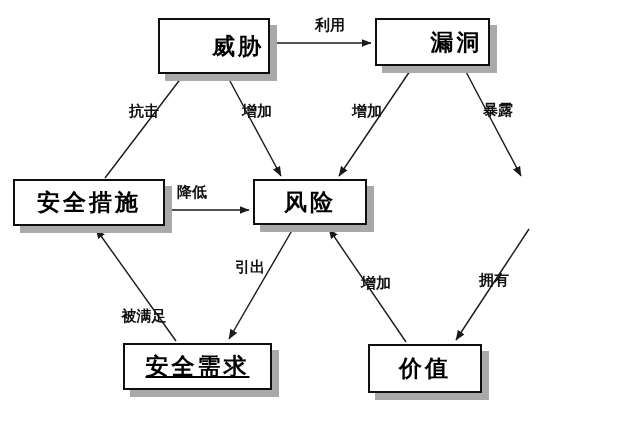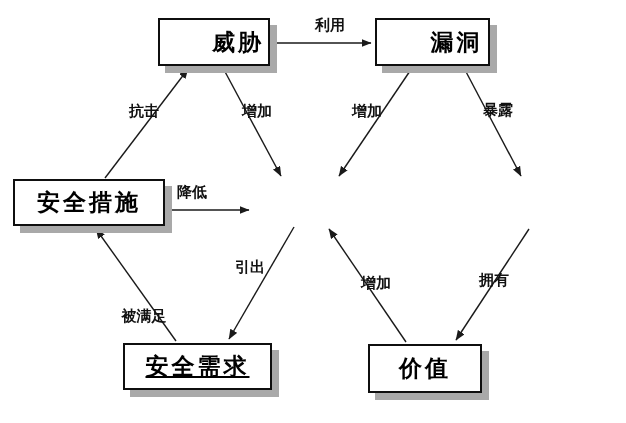--- a/index.html
+++ b/index.html
@@ -39,21 +39,21 @@
   }
   .edge-label {
     position: absolute;
     transform: translate(-50%, -50%);
     font-size: 15px;
     font-weight: bold;
     color: #111111;
     white-space: nowrap;
     line-height: 1;
   }
-  .n-threat            { left: 158px; top: 18px;  width: 112px; height: 48px; padding-left: 48px; }
+  .n-threat            { left: 158px; top: 18px;  width: 112px; height: 56px; padding-left: 48px; }
   .n-vulnerability     { left: 375px; top: 18px;  width: 115px; height: 48px; padding-left: 48px; }
   .n-security-measures { left: 13px;  top: 179px; width: 152px; height: 47px; }
   .n-risk              { left: 253px; top: 179px; width: 114px; height: 46px; }
   .n-info-assets       { left: 463px; top: 179px; width: 147px; height: 47px; }
   .n-security-reqs     { left: 123px; top: 343px; width: 149px; height: 47px; text-decoration: underline; }
   .n-value             { left: 368px; top: 344px; width: 114px; height: 49px; }
   .l-exploit        { left: 330px; top: 25px;  }
   .l-resist         { left: 144px; top: 111px; }
   .l-inc-threat     { left: 257px; top: 111px; }
   .l-inc-vuln       { left: 367px; top: 111px; }
@@ -85,20 +85,21 @@
       <line x1="176" y1="341" x2="96" y2="229" marker-end="url(#arrow)"></line>
       <line x1="294" y1="227" x2="229" y2="339" marker-end="url(#arrow)"></line>
       <line x1="406" y1="342" x2="329" y2="229" marker-end="url(#arrow)"></line>
       <line x1="529" y1="229" x2="456" y2="340" marker-end="url(#arrow)"></line>
     </g>
   </svg>
 
   <div class="node n-threat">威胁</div>
   <div class="node n-vulnerability">漏洞</div>
   <div class="node n-security-measures">安全措施</div>
+  <div class="node n-risk">风险</div>
   <div class="node n-security-reqs">安全需求</div>
   <div class="node n-value">价值</div>
 
   <div class="edge-label l-exploit">利用</div>
   <div class="edge-label l-resist">抗击</div>
   <div class="edge-label l-inc-threat">增加</div>
   <div class="edge-label l-inc-vuln">增加</div>
   <div class="edge-label l-expose">暴露</div>
   <div class="edge-label l-reduce">降低</div>
   <div class="edge-label l-be-satisfied">被满足</div>

